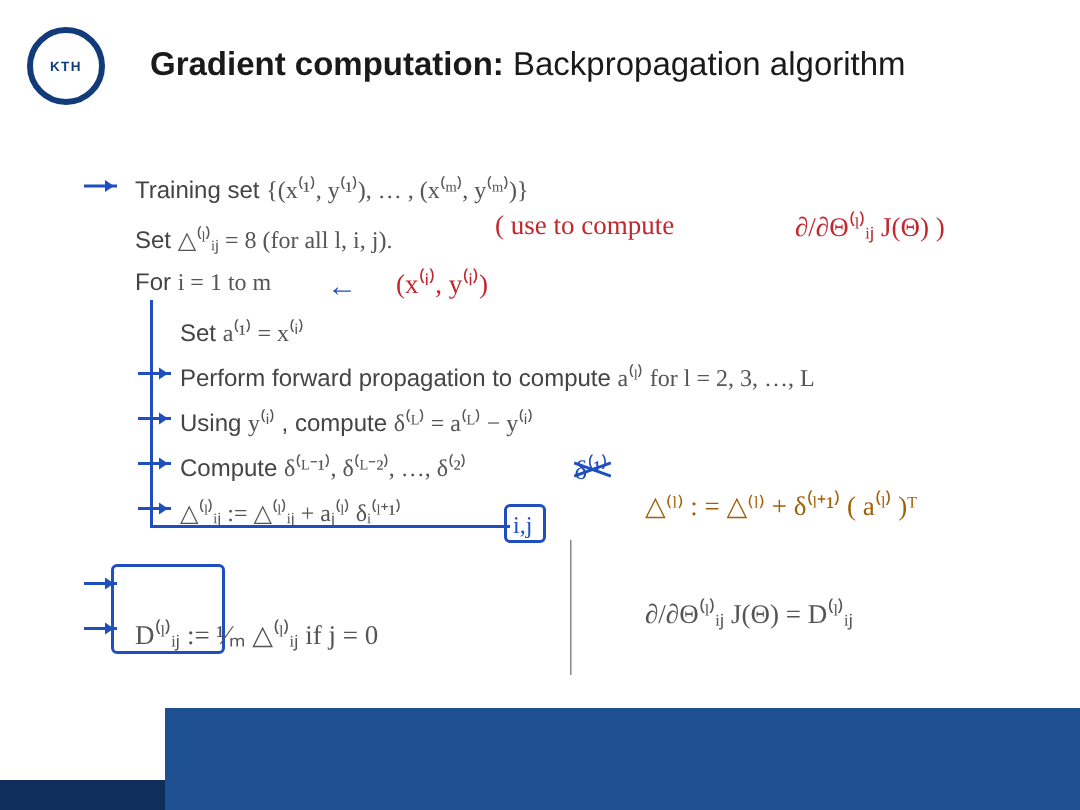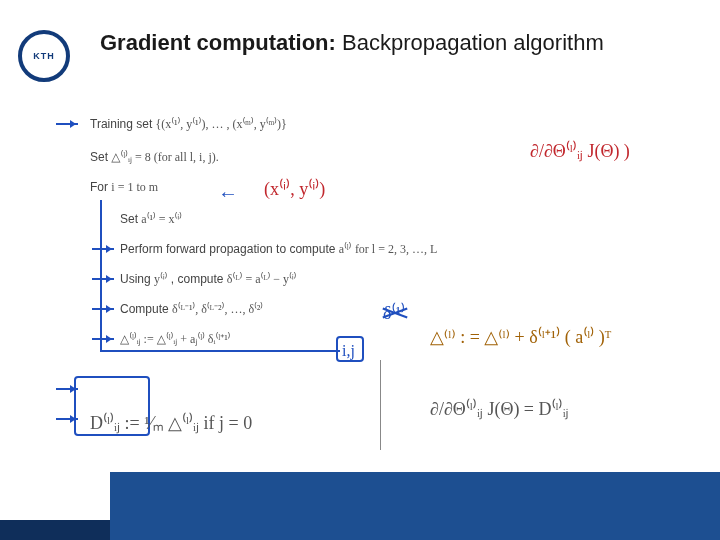--- a/index.html
+++ b/index.html
@@ -1,25 +1,25 @@
 <!DOCTYPE html>
 <html><head>
 <meta charset="utf-8">
 <style>
   html,body{margin:0;padding:0;width:720px;height:540px;background:#fff;
     font-family:"Helvetica Neue",Arial,sans-serif;overflow:hidden;color:#222}
   .slide{position:relative;width:720px;height:540px}
   .logo{position:absolute;left:18px;top:18px;width:52px;height:52px}
-  .logo-ring{position:absolute;left:0;top:12px;width:52px;height:52px;border-radius:50%;
+  .logo-ring{position:absolute;left:0;top:0;width:52px;height:52px;border-radius:50%;
     border:4px solid #123b7a;box-sizing:border-box;
     display:flex;align-items:center;justify-content:center;
     color:#123b7a;font-size:9px;font-weight:700;letter-spacing:1px}
   .title{position:absolute;left:100px;top:30px;font-size:22px;color:#1a1a1a}
   .title b{font-weight:700}
-  .line{position:absolute;font-size:12px;color:#444}
+  .line{position:absolute;font-size:16px;color:#444}
   .math{font-family:"Times New Roman",serif;font-style:normal;color:#555}
   .ann{position:absolute;font-family:"Comic Sans MS","Segoe Script",cursive;color:#1f4fbf;font-size:18px}
   .red{color:#c1272d}
   .purple{color:#a16207}
   .footer{position:absolute;left:110px;bottom:0;width:610px;height:68px;background:#1d4f91}
   .footer-dark{position:absolute;left:0;bottom:0;width:110px;height:20px;background:#0f2e5a}
   .arrow{position:absolute;width:22px;height:2px;background:#1f4fbf}
   .arrow::after{content:"";position:absolute;right:-2px;top:-3px;border:4px solid transparent;border-left:6px solid #1f4fbf}
   .hline{position:absolute;height:2px;background:#1f4fbf}
   .vline{position:absolute;width:2px;background:#1f4fbf}
@@ -81,20 +81,21 @@
 
   <div class="line" style="left:120px;top:330px">
     <span class="math">△⁽ˡ⁾ᵢⱼ := △⁽ˡ⁾ᵢⱼ + aⱼ⁽ˡ⁾ δᵢ⁽ˡ⁺¹⁾</span>
   </div>
 
   <div class="box" style="left:74px;top:376px;width:72px;height:56px"></div>
   <div class="line math" style="left:90px;top:410px;font-size:18px">D⁽ˡ⁾ᵢⱼ := ¹⁄ₘ △⁽ˡ⁾ᵢⱼ              if j = 0</div>
 
   <div class="line math" style="left:430px;top:396px;font-size:18px">∂/∂Θ⁽ˡ⁾ᵢⱼ J(Θ) = D⁽ˡ⁾ᵢⱼ</div>
 
+  <div class="ann red" style="left:330px;top:140px">( use to compute</div>
   <div class="ann red" style="left:530px;top:138px">∂/∂Θ⁽ˡ⁾ᵢⱼ J(Θ) )</div>
   <div class="ann red" style="left:264px;top:176px">(x⁽ⁱ⁾, y⁽ⁱ⁾)</div>
   <div class="ann" style="left:383px;top:300px">δ⁽¹⁾</div>
   <div class="strike" style="left:382px;top:312px"></div>
   <div class="strike" style="left:382px;top:312px;transform:rotate(-20deg)"></div>
 
   <div class="ann purple" style="left:430px;top:324px">△⁽ˡ⁾ : = △⁽ˡ⁾ + δ⁽ˡ⁺¹⁾ ( a⁽ˡ⁾ )ᵀ</div>
 
   <div class="ann" style="left:342px;top:342px;font-size:16px">i,j</div>
   <div class="box" style="left:336px;top:336px;width:24px;height:22px"></div>

